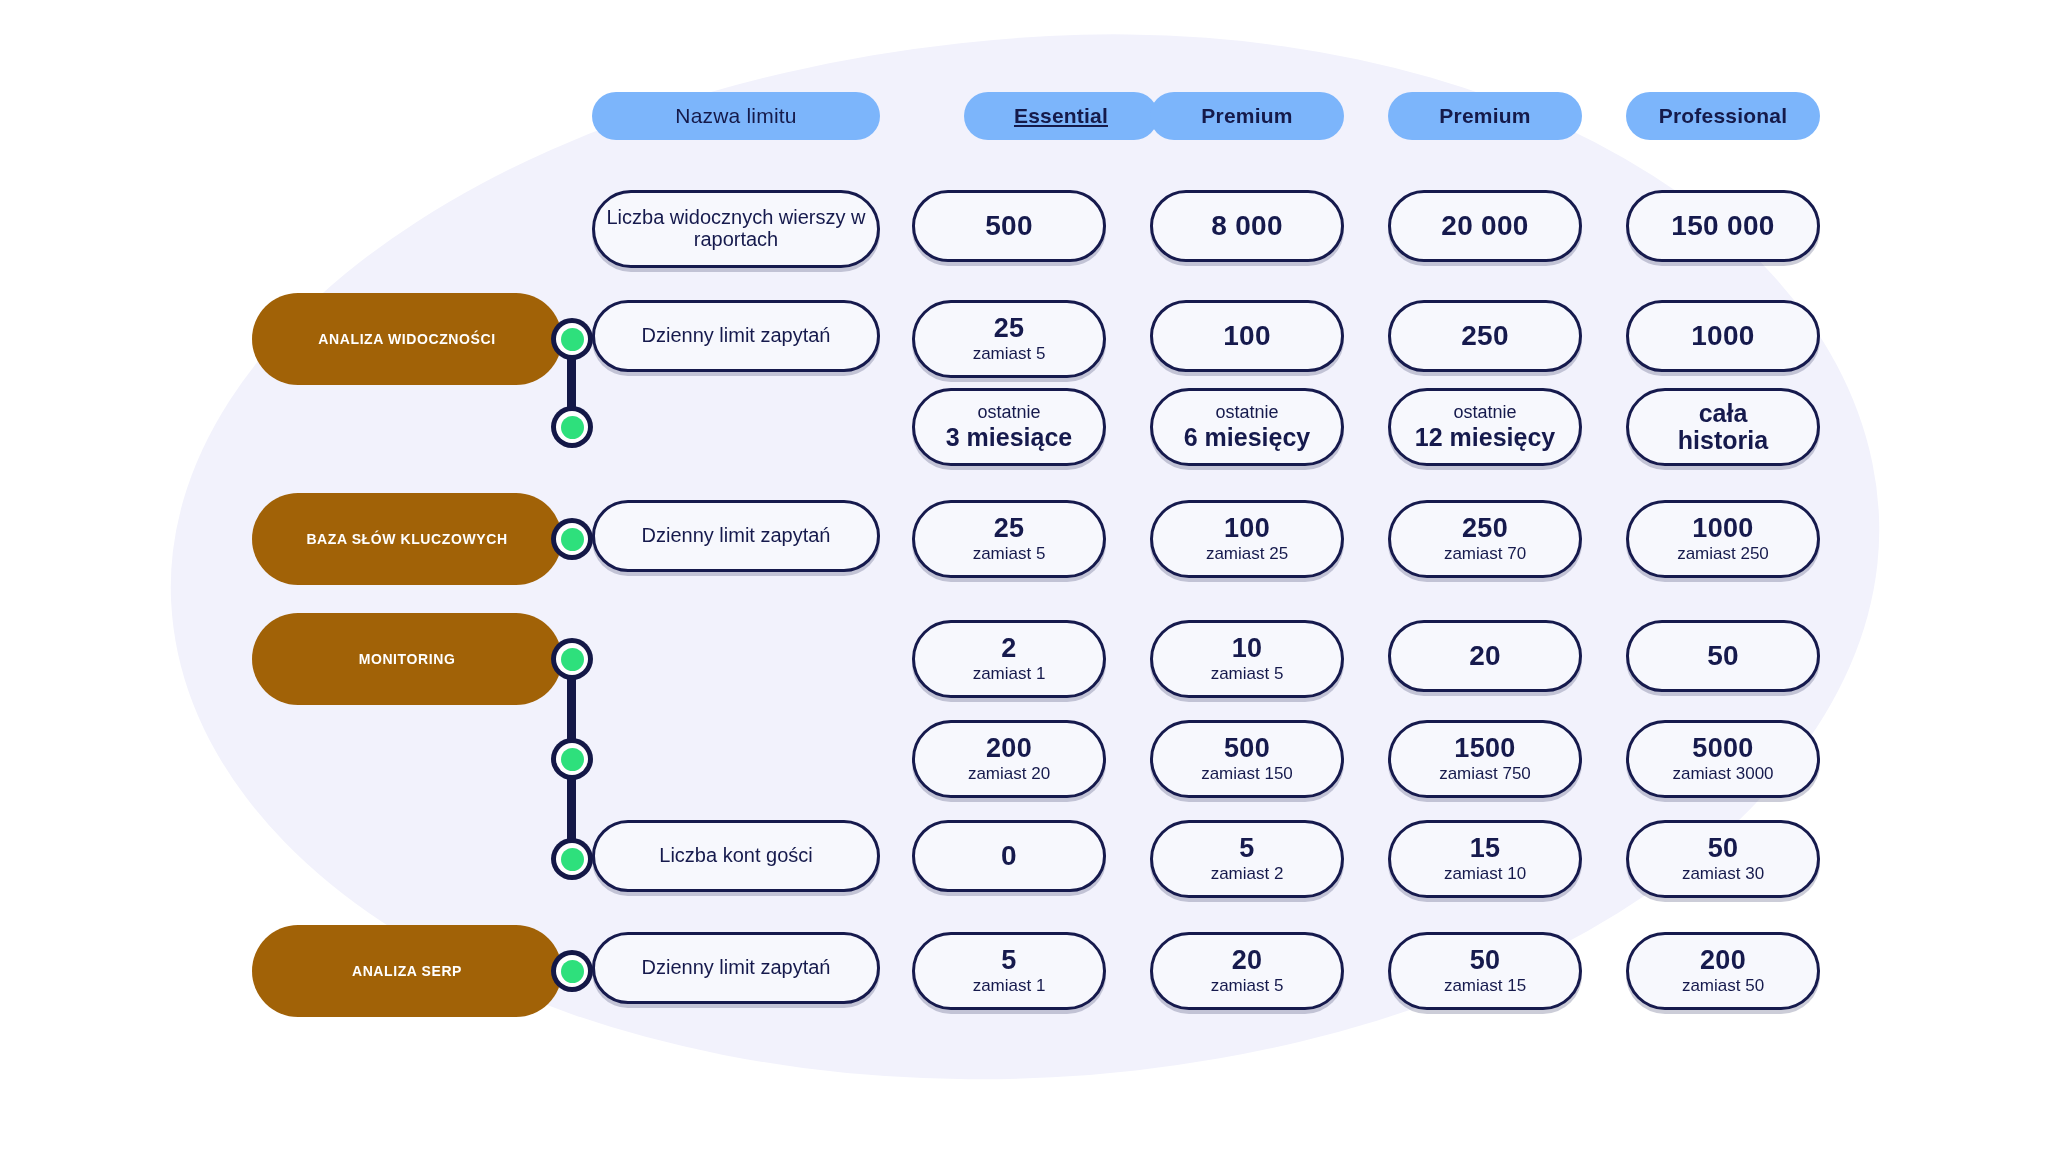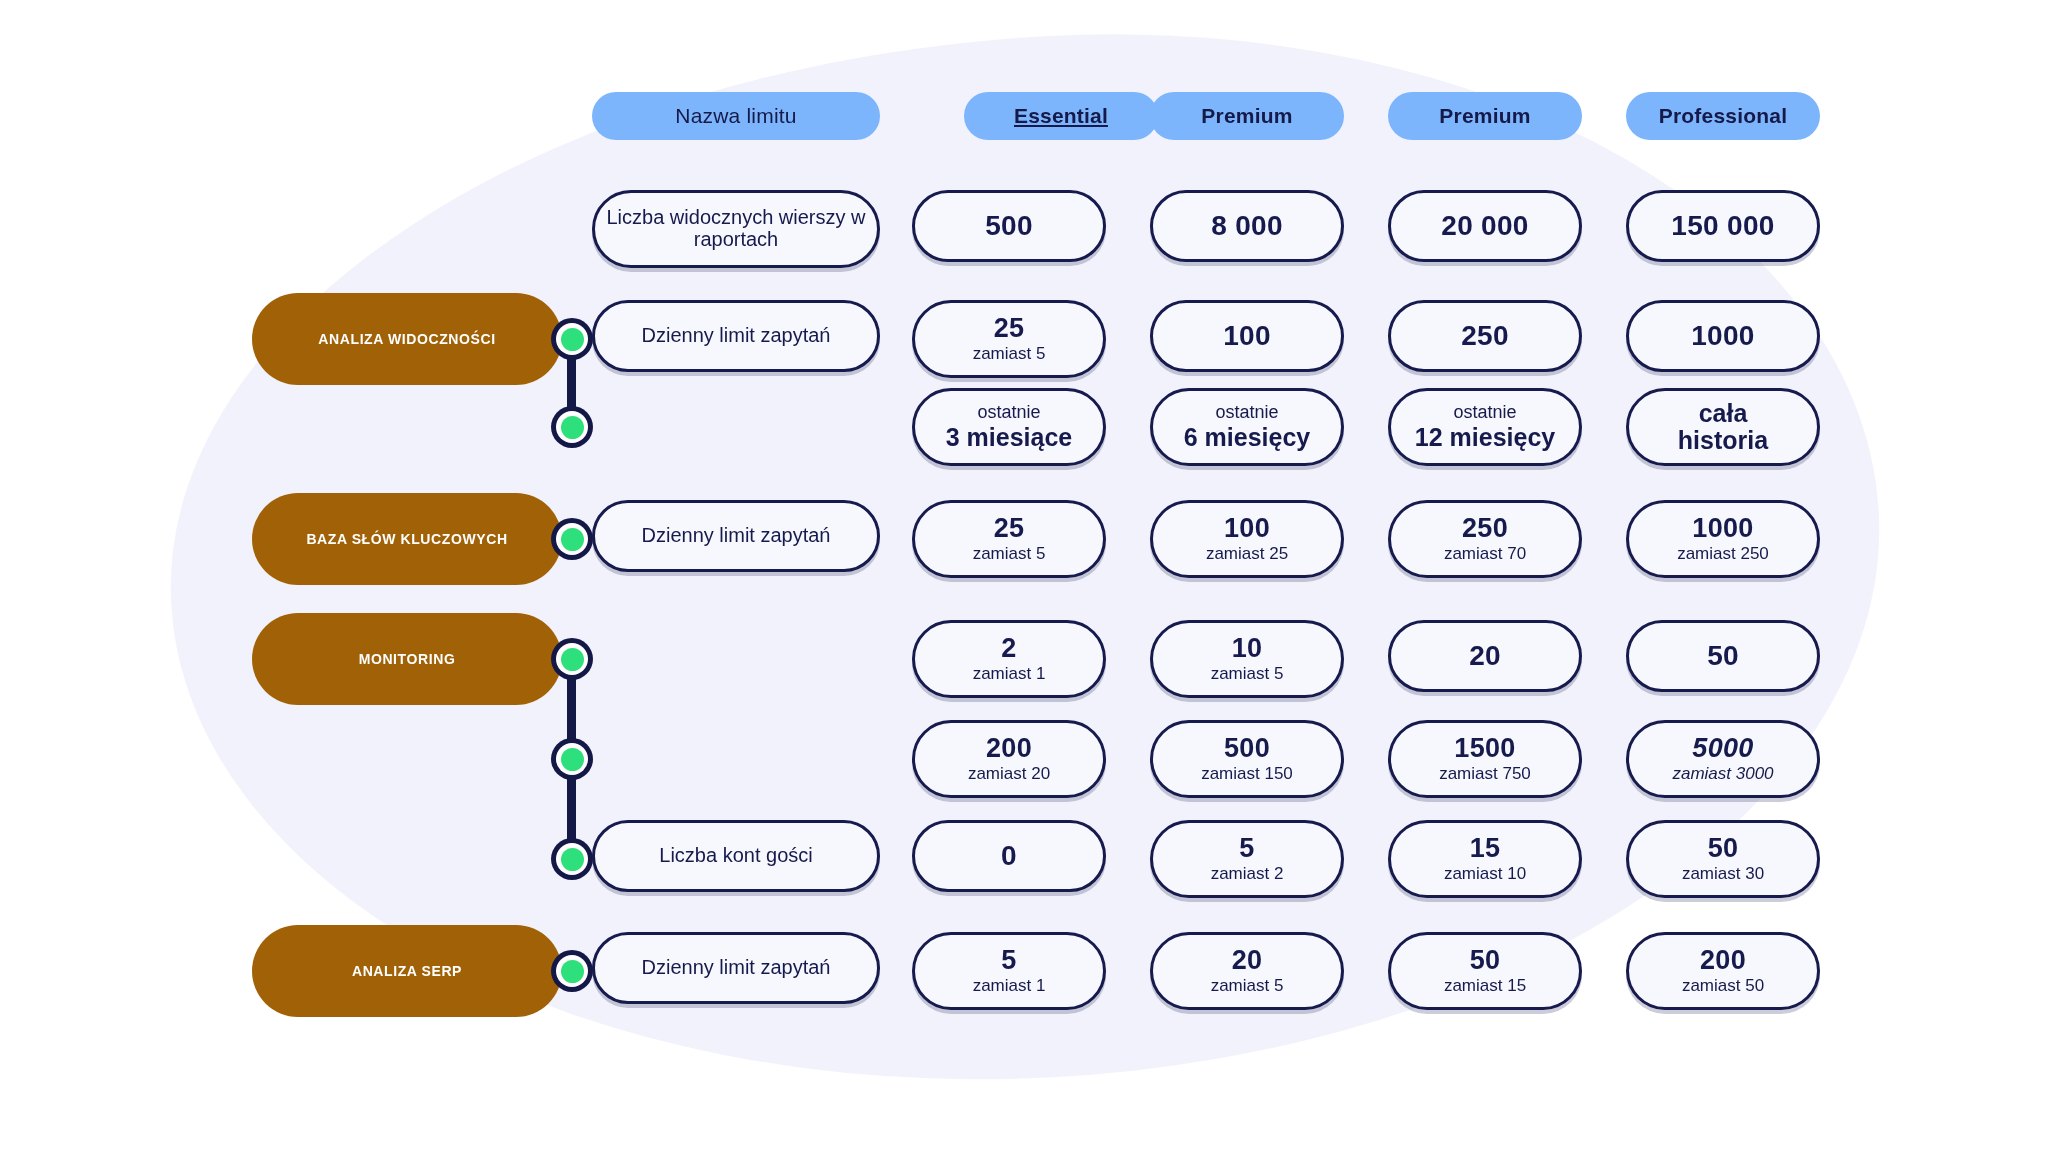--- a/index.html
+++ b/index.html
@@ -253,21 +253,21 @@
         <span class="sub">zamiast 20</span>
       </div>
       <div class="cell tall" style="left: 1150px; width: 194px; top: 720px;">
         <span class="main">500</span>
         <span class="sub">zamiast 150</span>
       </div>
       <div class="cell tall" style="left: 1388px; width: 194px; top: 720px;">
         <span class="main">1500</span>
         <span class="sub">zamiast 750</span>
       </div>
-      <div class="cell tall" style="left: 1626px; width: 194px; top: 720px; font-style: italic;">
+      <div class="cell tall" style="left: 1626px; width: 194px; top: 720px;">
         <span class="main">5000</span>
         <span class="sub">zamiast 3000</span>
       </div>
       <div class="cell" style="left: 592px; width: 288px; top: 820px;">
         <span class="label">Liczba kont gości</span>
       </div>
       <div class="cell" style="left: 912px; width: 194px; top: 820px;">
         <span class="main solo">0</span>
       </div>
       <div class="cell tall" style="left: 1150px; width: 194px; top: 820px;">

